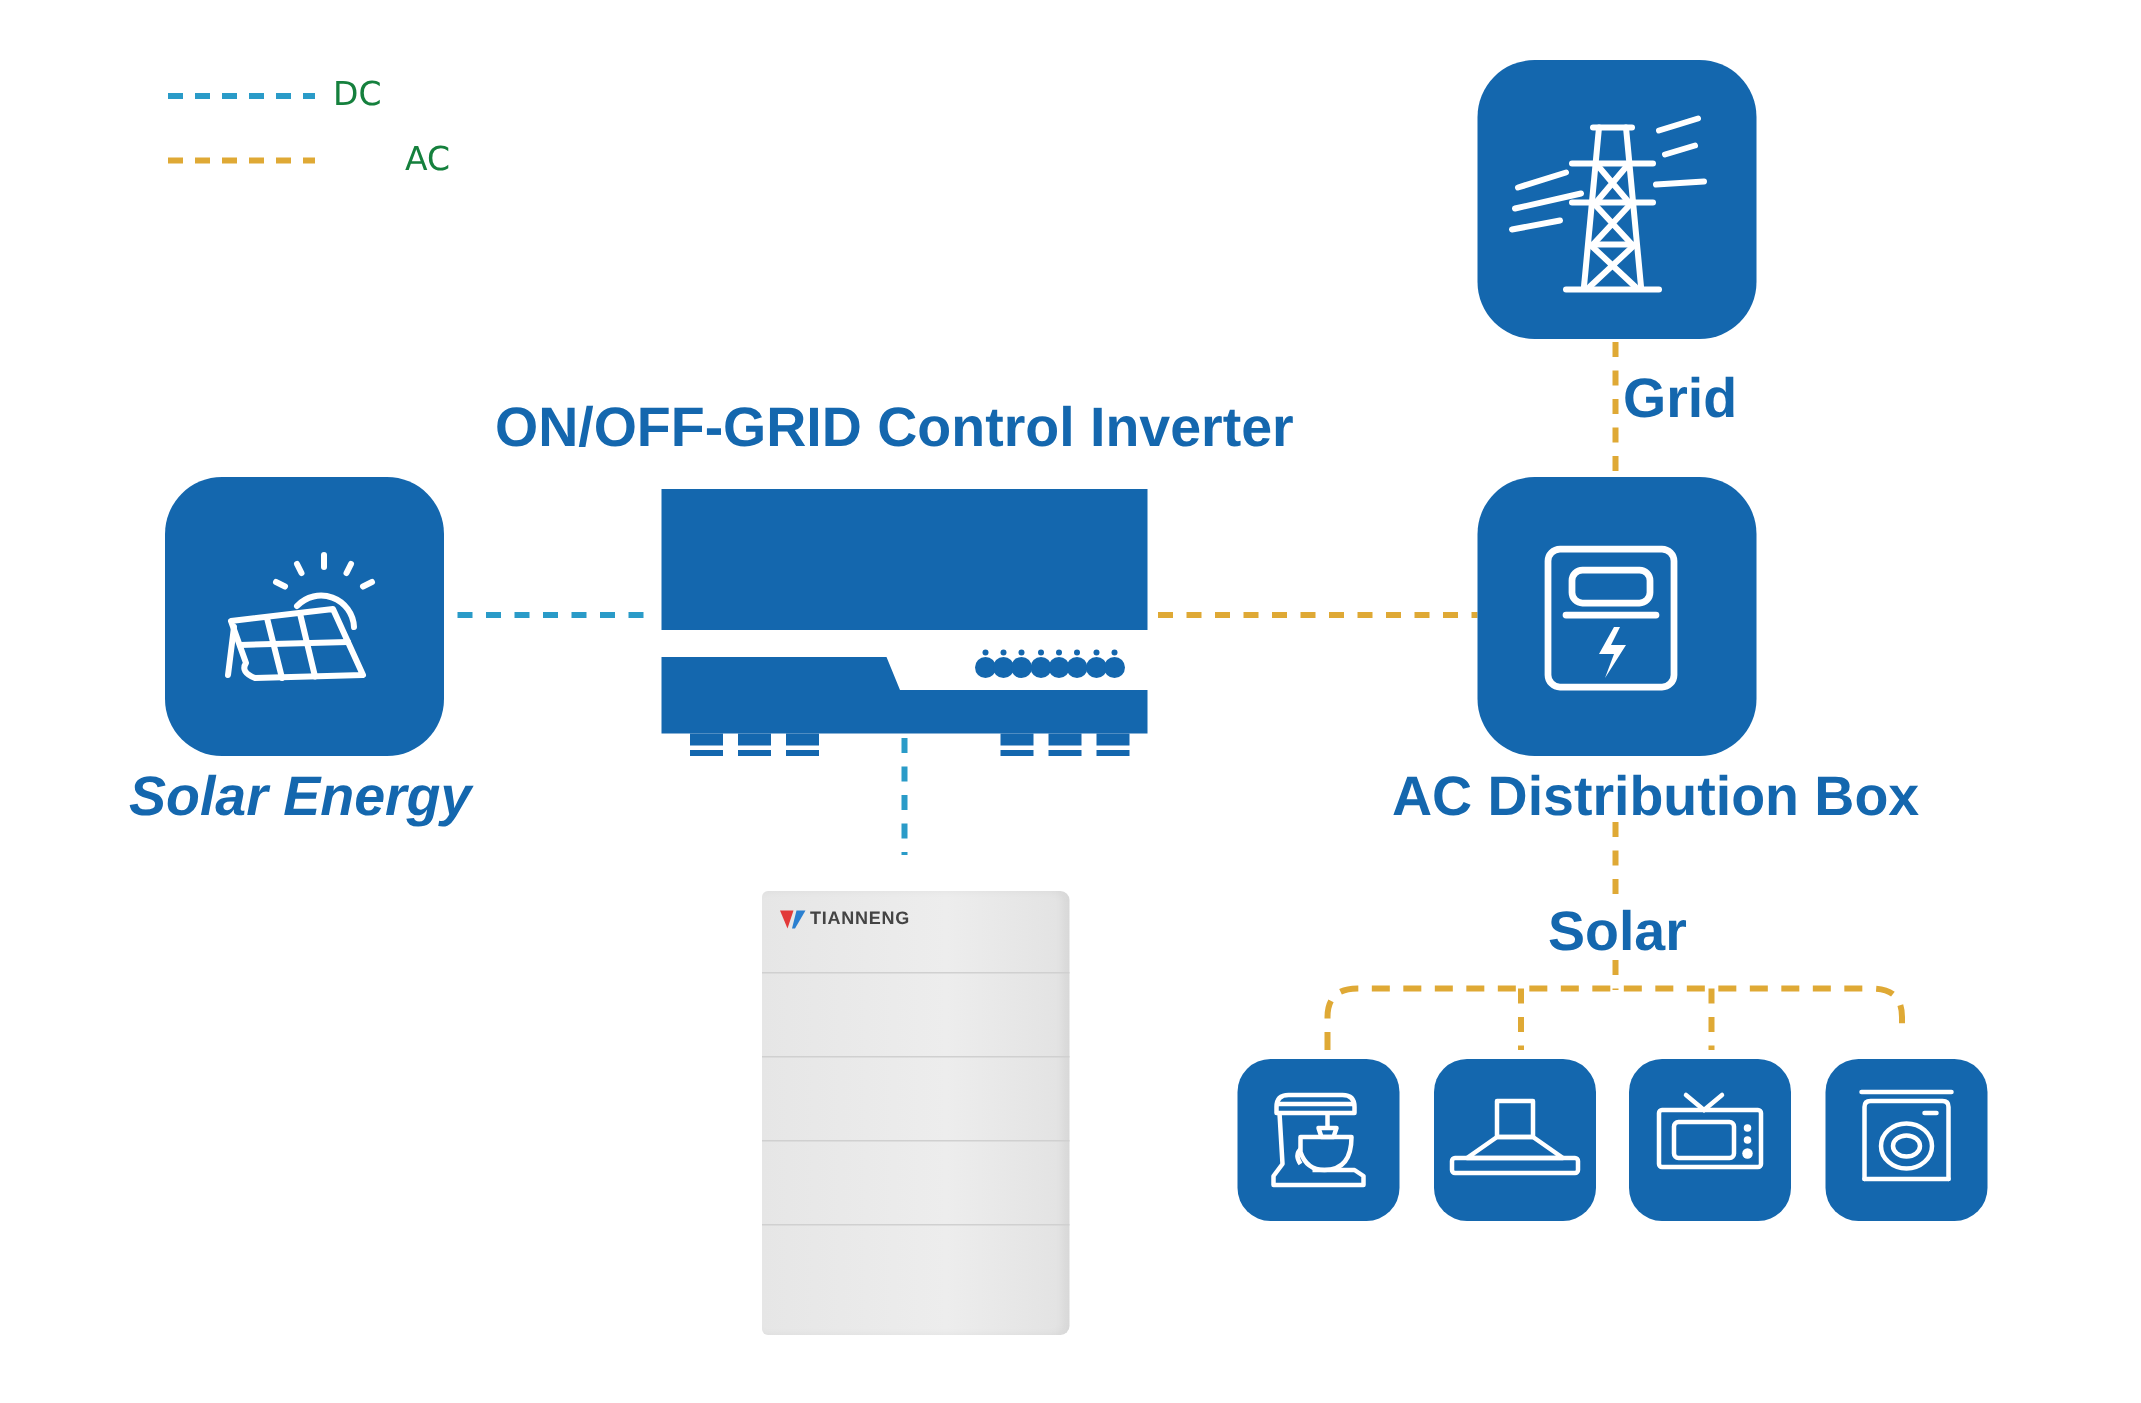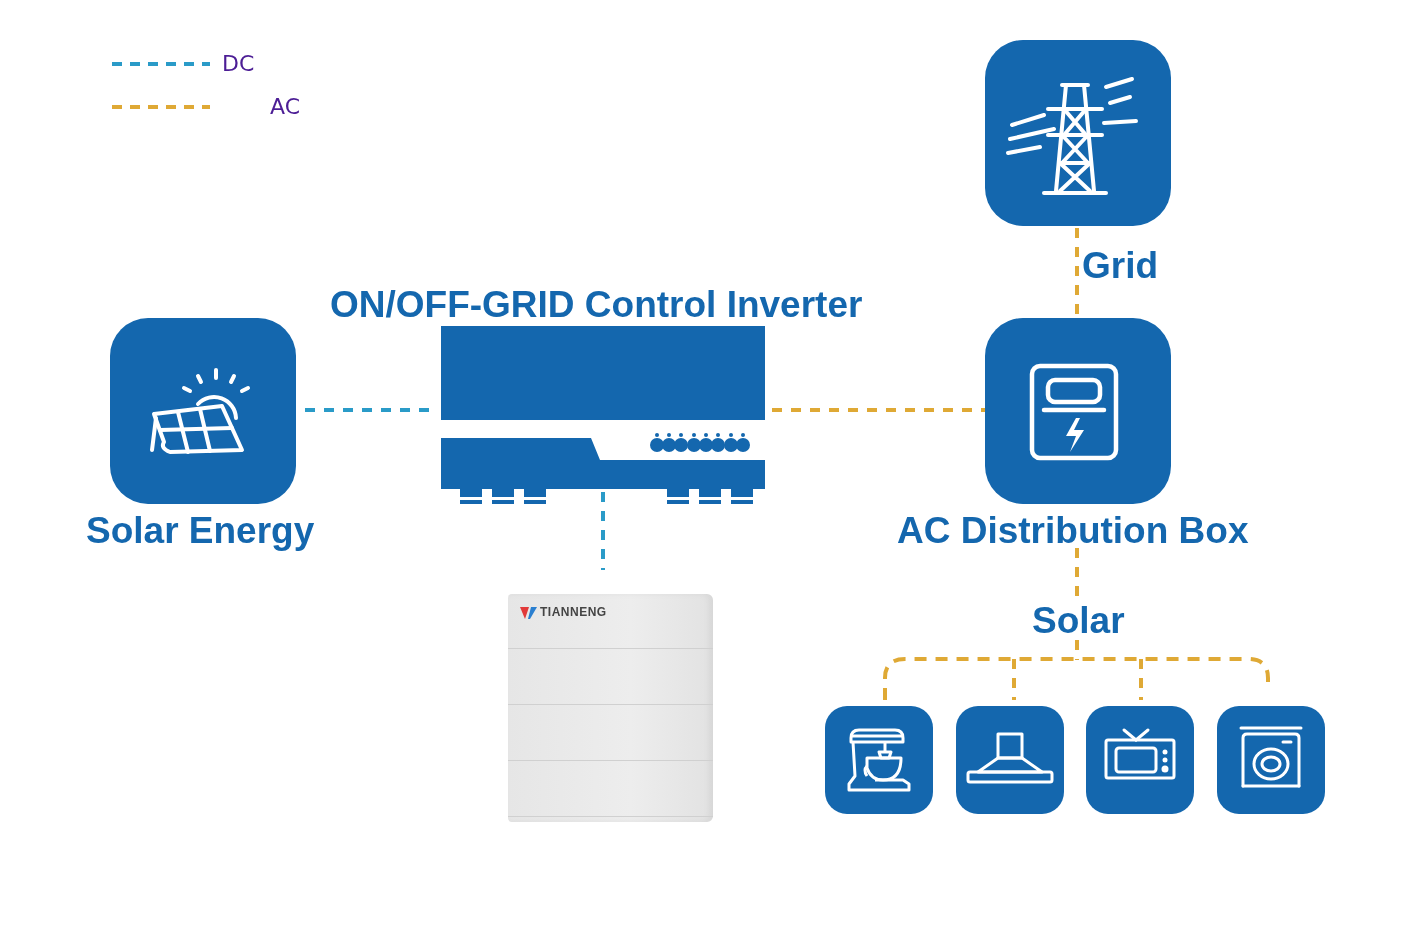--- a/index.html
+++ b/index.html
@@ -1,18 +1,18 @@
 <!DOCTYPE html>
 <html><head>
 <meta charset="utf-8">
 <style>
   html,body{margin:0;padding:0;background:#ffffff;}
   body{width:1427px;height:935px;position:relative;overflow:hidden;font-family:"Liberation Sans",sans-serif;}
   .label{position:absolute;color:#1467ae;font-weight:bold;font-family:"Liberation Sans",sans-serif;white-space:nowrap;}
-  .legend-text{position:absolute;color:#4c1d95;font-size:22px;font-family:"DejaVu Sans",sans-serif;}
+  .legend-text{position:absolute;color:#15803d;font-size:22px;font-family:"DejaVu Sans",sans-serif;}
   .tile{position:absolute;background:#1467ae;border-radius:38px;}
   .tile.small{border-radius:22px;}
   svg{position:absolute;overflow:visible;}
 </style>
 </head>
 <body>
 
 <div>
   <svg style="left:110px;top:60px;" width="100" height="8">
     <line x1="2" y1="4" x2="100" y2="4" stroke="#2a9bc8" stroke-width="4" stroke-dasharray="10,8"></line>
@@ -46,23 +46,23 @@
       <line x1="36" y1="32" x2="42" y2="35"></line>
       <line x1="100" y1="32" x2="94" y2="35"></line>
       <path d="M6,58 L74,50 L94,94 L22,96 Q12,92 16,86 Z"></path>
       <line x1="12" y1="74" x2="84" y2="72"></line>
       <line x1="30" y1="56" x2="40" y2="96"></line>
       <line x1="52" y1="53" x2="62" y2="95"></line>
       <line x1="8" y1="62" x2="4" y2="94"></line>
     </g>
   </svg>
 </div>
-<div class="label" style="left:86px;top:510px;font-size:37px;">Solar Energy</div>
+<div class="label" style="left:86px;top:510px;font-size:37px;font-style:italic;">Solar Energy</div>
 
-<div class="label" style="left:330px;top:264px;font-size:37px;margin-top:20px;">ON/OFF-GRID Control Inverter</div>
+<div class="label" style="left:330px;top:264px;font-size:37px;">ON/OFF-GRID Control Inverter</div>
 <svg style="left:441px;top:326px;" width="326" height="180" viewBox="0 0 326 180">
   <rect x="0" y="0" width="324" height="94" fill="#1467ae"></rect>
   <path d="M0,112 L150,112 L159,134 L324,134 L324,163 L0,163 Z" fill="#1467ae"></path>
   <g fill="#1467ae">
     <circle cx="216" cy="119" r="7"></circle>
       <circle cx="228" cy="119" r="7"></circle>
       <circle cx="240" cy="119" r="7"></circle>
       <circle cx="253" cy="119" r="7"></circle>
     <circle cx="265" cy="119" r="7"></circle>
       <circle cx="277" cy="119" r="7"></circle>
@@ -84,21 +84,21 @@
       <rect x="83" y="174" width="22" height="4"></rect>
     <rect x="226" y="163" width="22" height="8"></rect>
       <rect x="226" y="174" width="22" height="4"></rect>
     <rect x="258" y="163" width="22" height="8"></rect>
       <rect x="258" y="174" width="22" height="4"></rect>
     <rect x="290" y="163" width="22" height="8"></rect>
       <rect x="290" y="174" width="22" height="4"></rect>
   </g>
 </svg>
 
-<div style="position:absolute;left:508px;top:594px;width:205px;height:228px;background:linear-gradient(90deg,#e6e6e6 0%,#ededed 60%,#e2e2e2 100%);border-radius:4px 6px 6px 4px;box-shadow:inset -4px 0 6px rgba(0,0,0,0.05);">
+<div style="position:absolute;left:508px;top:594px;width:205px;height:296px;background:linear-gradient(90deg,#e6e6e6 0%,#ededed 60%,#e2e2e2 100%);border-radius:4px 6px 6px 4px;box-shadow:inset -4px 0 6px rgba(0,0,0,0.05);">
   <div style="position:absolute;left:0;right:0;top:54px;height:1px;background:#d0d0d0;"></div>
   <div style="position:absolute;left:0;right:0;top:110px;height:1px;background:#d0d0d0;"></div>
   <div style="position:absolute;left:0;right:0;top:166px;height:1px;background:#d0d0d0;"></div>
   <div style="position:absolute;left:0;right:0;top:222px;height:1px;background:#d0d0d0;"></div>
   <svg style="left:12px;top:12px;" width="18" height="14" viewBox="0 0 18 14">
     <path d="M0,1 L9,1 L5,13 Z" fill="#e23a3a"></path>
     <path d="M11,1 L17,1 L10,13 L8,13 Z" fill="#2a7fd0"></path>
   </svg>
   <span style="position:absolute;left:32px;top:11px;font-size:12px;font-weight:bold;color:#444;letter-spacing:0.5px;font-family:'Liberation Sans',sans-serif;">TIANNENG</span>
 </div>
@@ -130,21 +130,21 @@
 <div class="tile" style="left:985px;top:318px;width:186px;height:186px;">
   <svg style="left:43px;top:44px;" width="100" height="100" viewBox="0 0 100 100">
     <g fill="none" stroke="#fff" stroke-width="4.5" stroke-linecap="round" stroke-linejoin="round">
       <rect x="4" y="4" width="84" height="92" rx="8"></rect>
       <rect x="20" y="18" width="52" height="22" rx="7"></rect>
       <line x1="16" y1="48" x2="76" y2="48"></line>
     </g>
     <path d="M48,56 L38,74 L48,74 L42,90 L56,68 L46,68 L52,56 Z" fill="#fff"></path>
   </svg>
 </div>
-<div class="label" style="left:897px;top:510px;font-size:37px;">AC Distribution Box</div>
+<div class="label" style="left:928px;top:510px;font-size:37px;">AC Distribution Box</div>
 
 <div class="label" style="left:1032px;top:600px;font-size:37px;">Solar</div>
 
 <div class="tile small" style="left:825px;top:706px;width:108px;height:108px;">
   <svg style="left:20px;top:20px;" width="68" height="68" viewBox="0 0 68 68">
     <g fill="none" stroke="#fff" stroke-width="3" stroke-linejoin="round">
       <path d="M6,12 Q6,4 14,4 L50,4 Q58,4 58,12 L58,16 L6,16 Z"></path>
       <line x1="6" y1="10" x2="58" y2="10"></line>
       <path d="M8,16 L10,50 L4,58 L4,64 L64,64 L64,58 L58,54 L30,54"></path>
       <path d="M22,32 L56,32 Q56,54 38,54 Q26,54 22,42 Z"></path>

